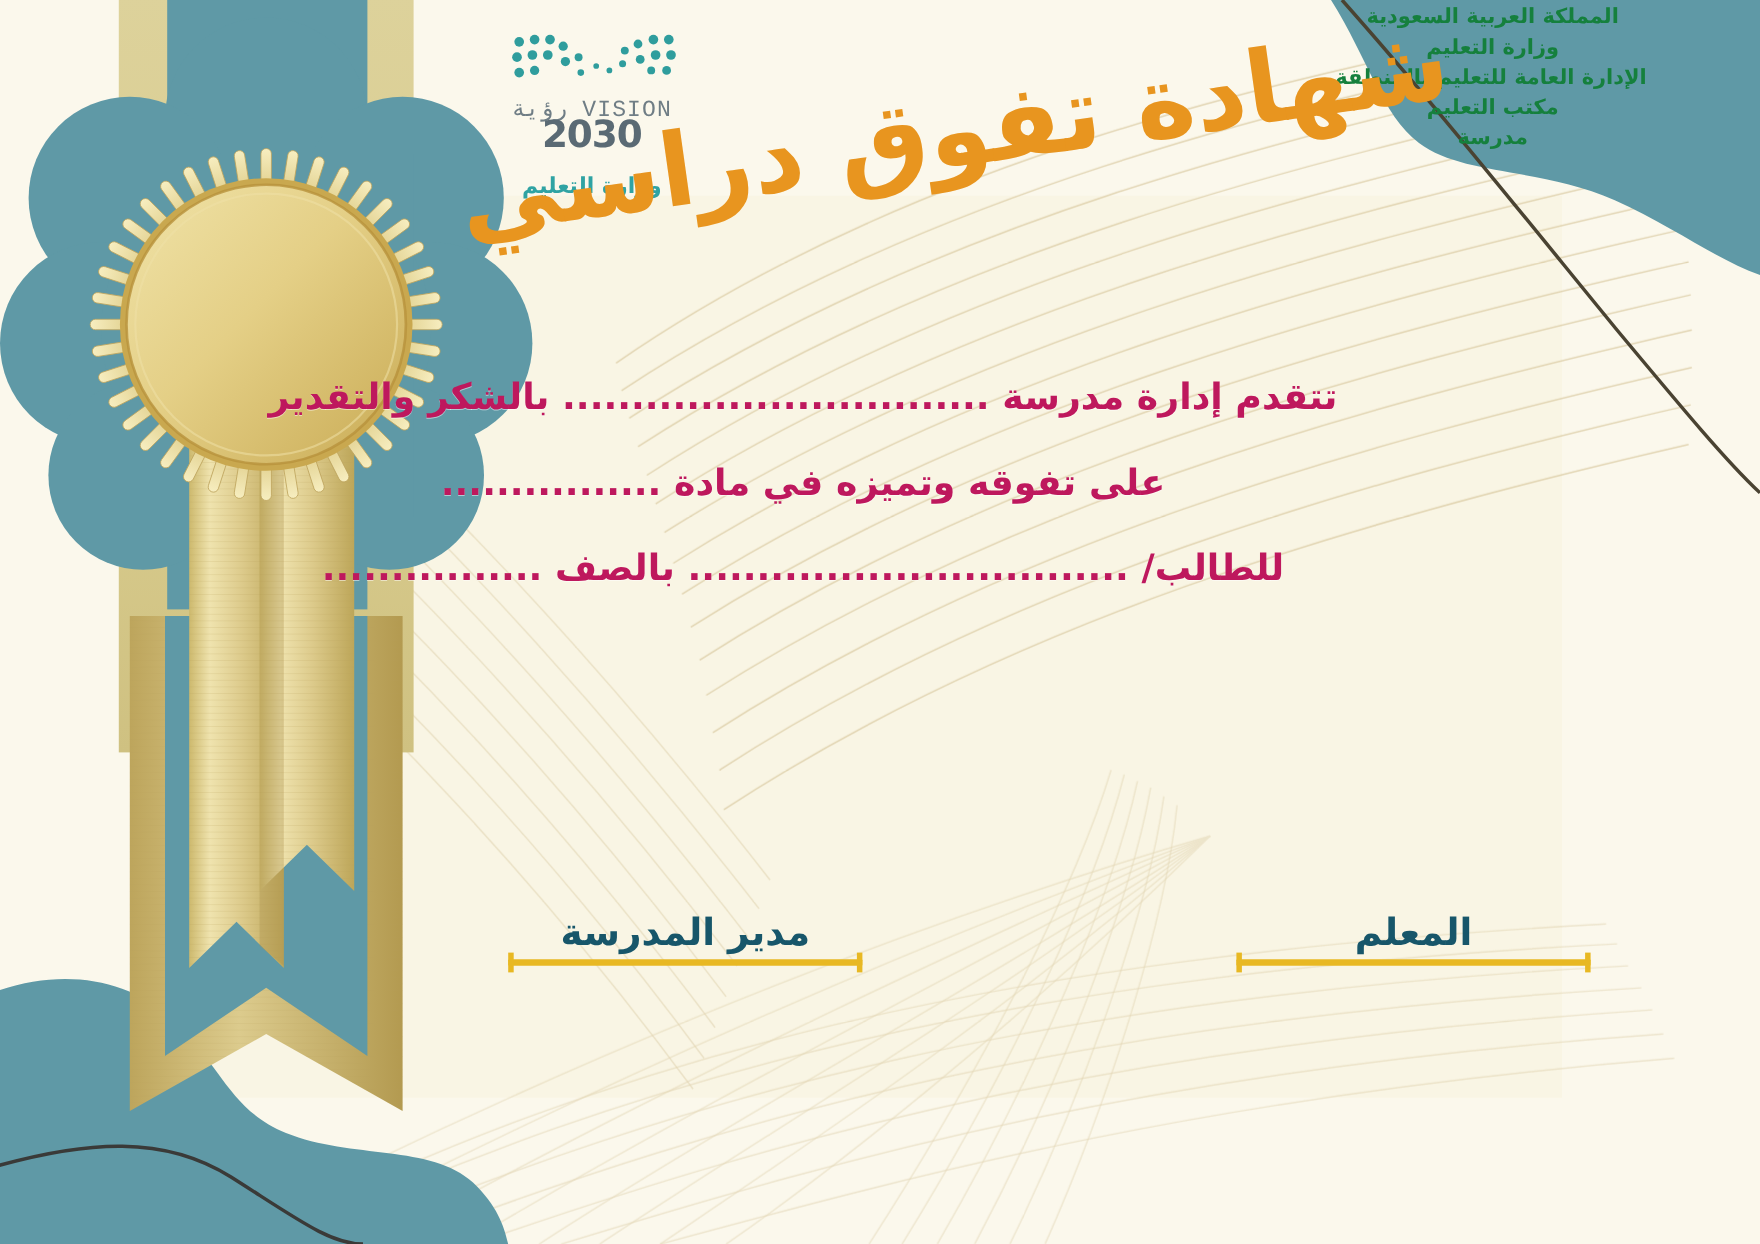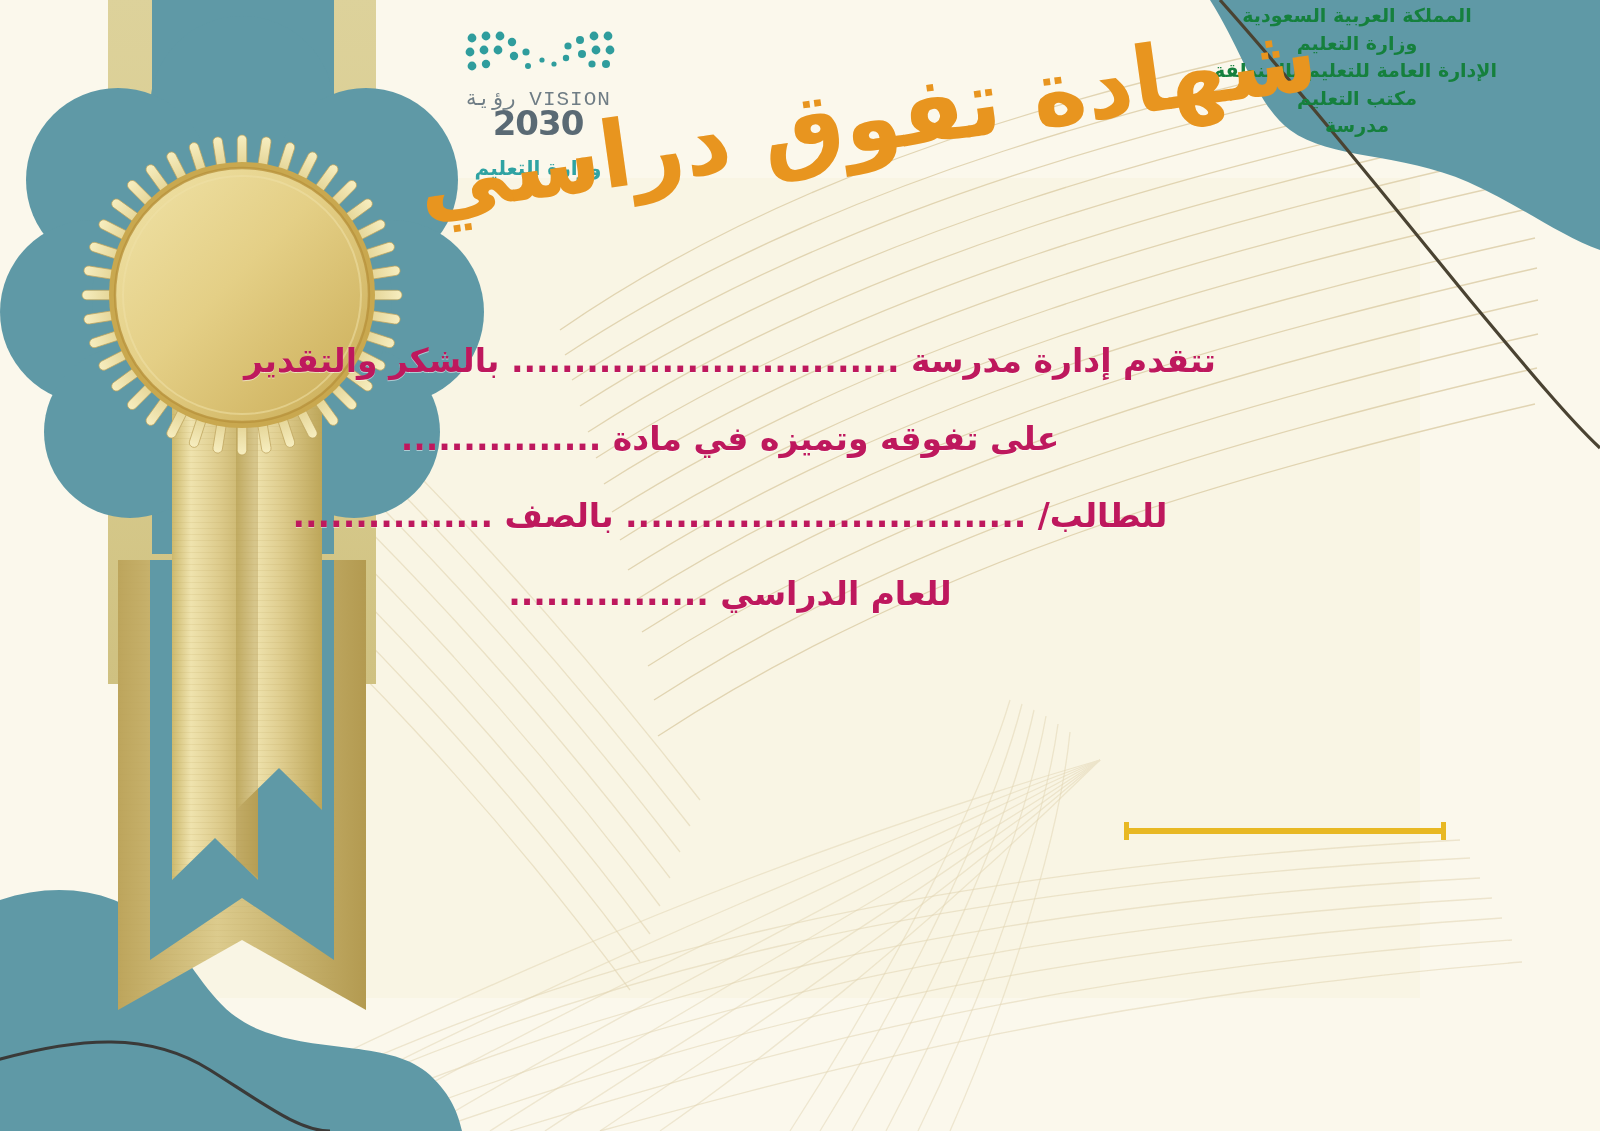--- a/index.html
+++ b/index.html
@@ -374,20 +374,24 @@
     </div>
     <div class="v-min">وزارة التعليم</div>
   </div>
 
   <div class="title">شهادة تفوق دراسي</div>
 
   <div class="bodytext">
     <p class="bline b1">تتقدم إدارة مدرسة  ............................... بالشكر والتقدير</p>
     <p class="bline b3">على تفوقه وتميزه في مادة ................</p>
     <p class="bline b2">للطالب/ ................................   بالصف ................</p>
-    <p class="bline b4">للعام الدراسي ................</p>
-  </div>
-
+  </div>
+
+  <div class="sig sig-principal">
+    <div class="sig-label">مدير المدرسة</div>
+    <div class="sig-line"></div>
+  </div>
   <div class="sig sig-teacher">
+    <div class="sig-label">المعلم</div>
     <div class="sig-line"></div>
   </div>
 
 </div>
 
 </body></html>

